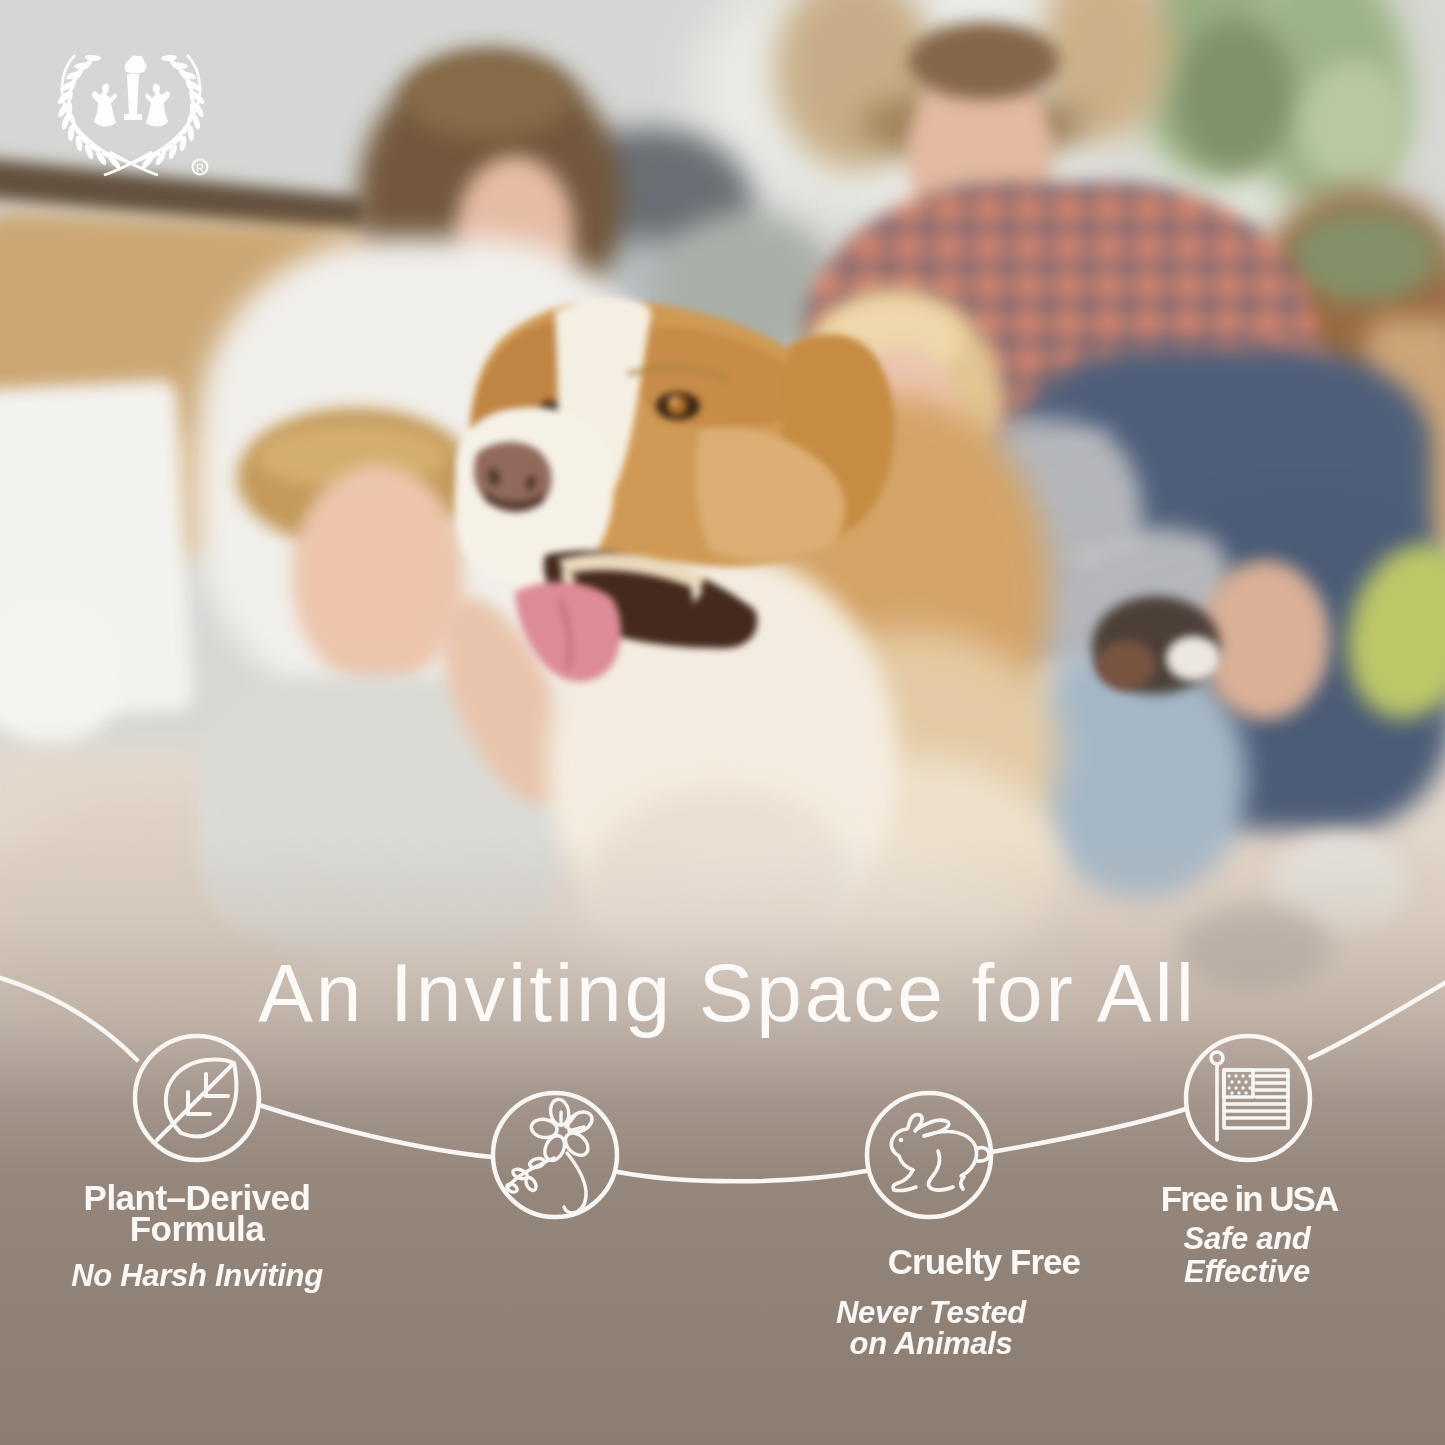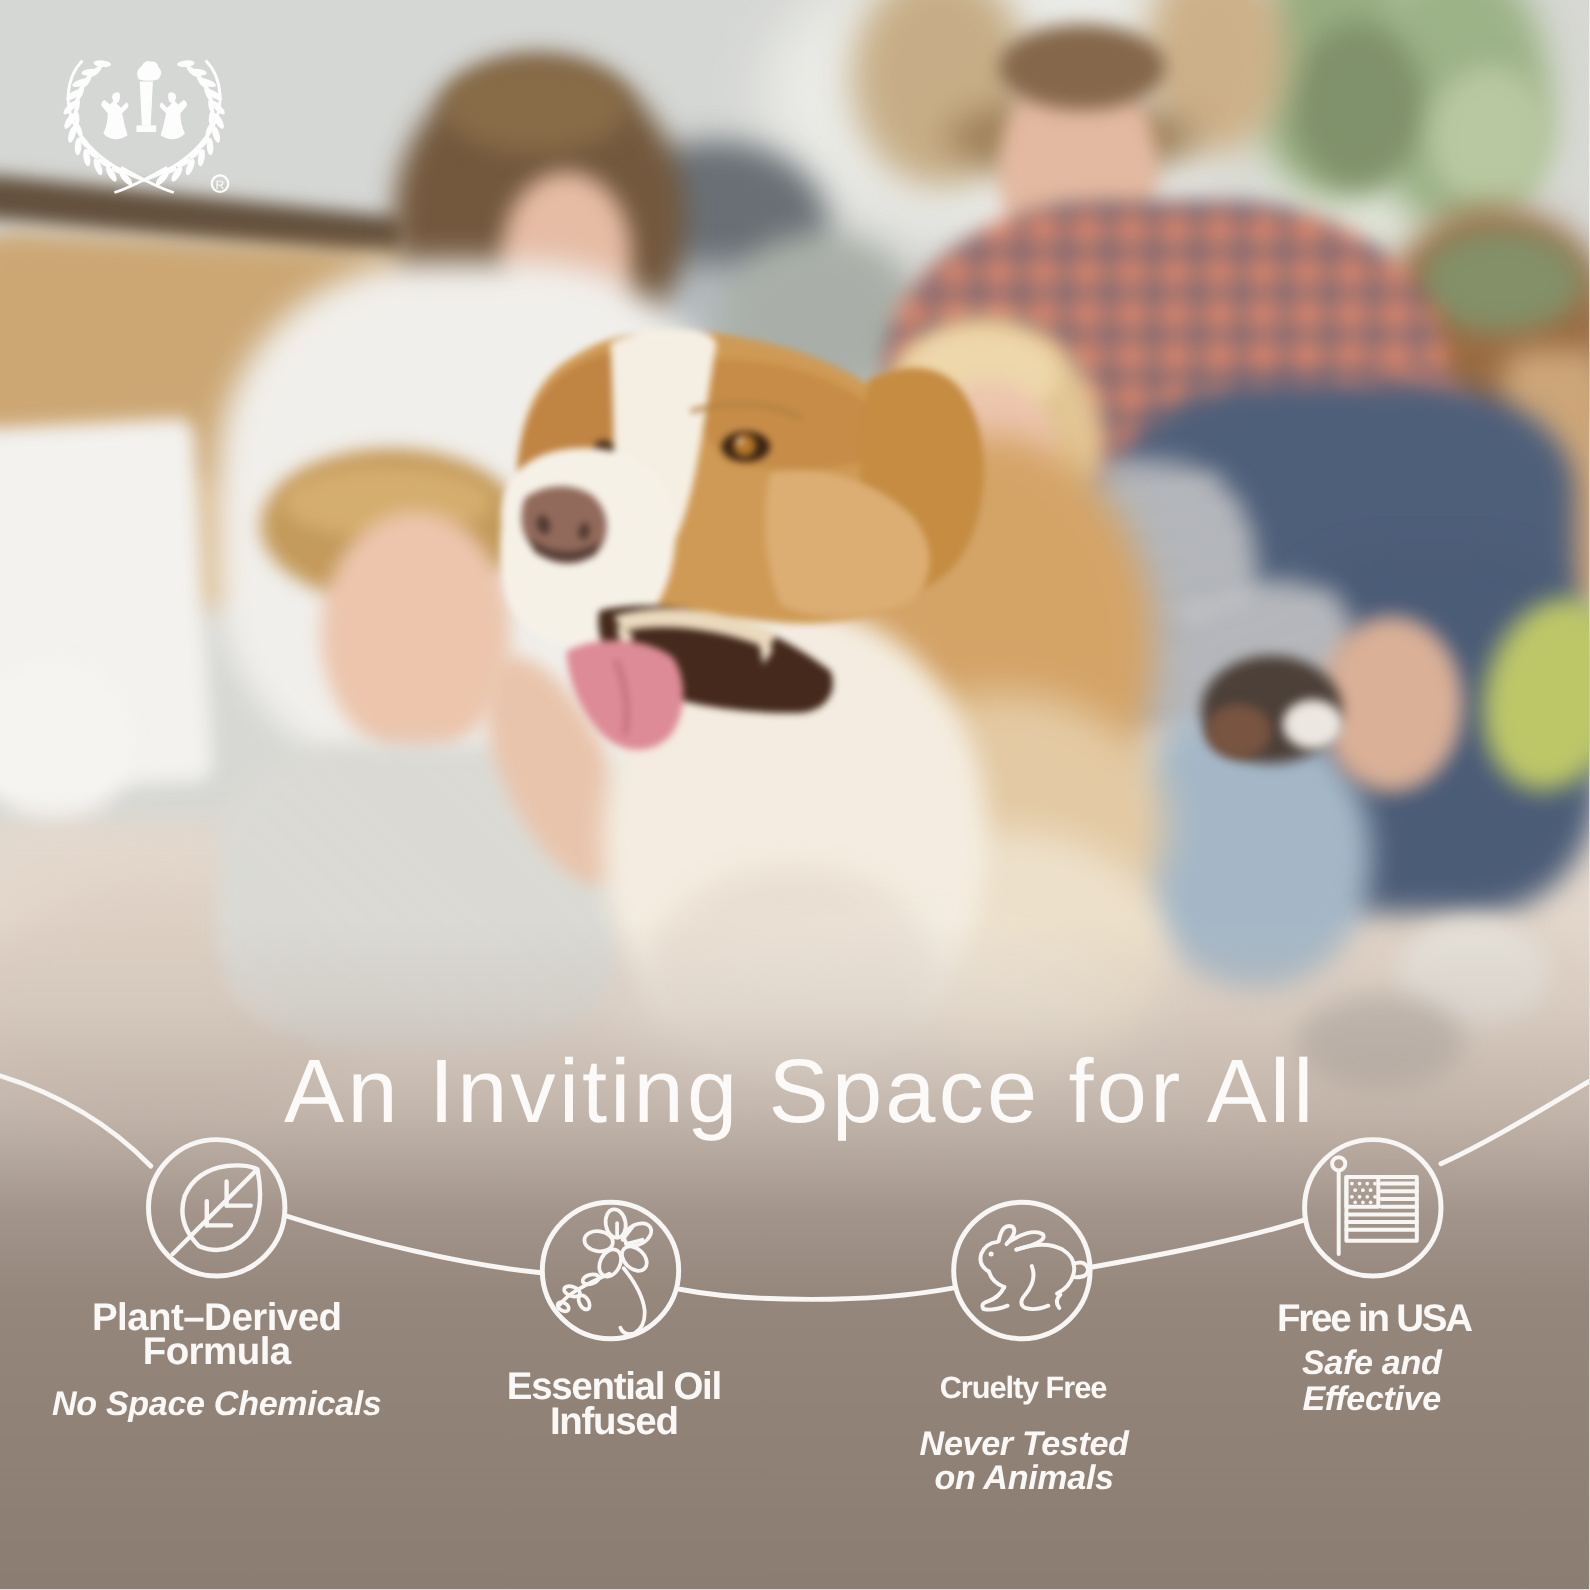--- a/index.html
+++ b/index.html
@@ -228,26 +228,25 @@
           <circle cx="1250" cy="1088" r="1.7"></circle>
         <circle cx="1232" cy="1093" r="1.7"></circle>
           <circle cx="1239" cy="1093" r="1.7"></circle>
           <circle cx="1246" cy="1093" r="1.7"></circle>
       </g>
     </g>
   </svg>
 
   <div class="txtcol bold" style="left:47px;top:1182px;width:300px;font-size:35px;line-height:31px;letter-spacing:-0.5px;">Plant–Derived<br>Formula</div>
 
-  <div class="txtcol ital" style="left:22px;top:1260px;width:350px;font-size:31px;line-height:31px;letter-spacing:-0.3px;">No Space Chemicals</div>
-
-  <div class="txtcol bold" style="left:408px;top:1245px;width:300px;font-size:35px;line-height:32px;letter-spacing:-1.2px;">Essential Oil<br>Infused</div>
-
-
-  <div class="txtcol bold" style="left:780px;top:1246px;width:300px;font-size:28px;line-height:31px;letter-spacing:-1px;">Cruelty Free</div>
+  <div class="txtcol ital" style="left:22px;top:1260px;width:350px;font-size:31px;line-height:31px;letter-spacing:-0.3px;">No Harsh Inviting</div>
+
+
+
+  <div class="txtcol bold" style="left:780px;top:1246px;width:300px;font-size:35px;line-height:31px;letter-spacing:-1px;text-align:right;">Cruelty Free</div>
 
   <div class="txtcol ital" style="left:781px;top:1297px;width:300px;font-size:31px;line-height:31px;letter-spacing:-0.3px;">Never Tested<br>on Animals</div>
 
   <div class="txtcol bold" style="left:1099px;top:1183px;width:300px;font-size:35px;line-height:31px;letter-spacing:-2px;">Free in USA</div>
 
   <div class="txtcol ital" style="left:1097px;top:1222px;width:300px;font-size:31px;line-height:33px;letter-spacing:-0.3px;">Safe and<br>Effective</div>
 
   <svg id="logo" width="190" height="170" viewBox="0 0 190 170" style="position:absolute;left:40px;top:28px;">
     <g stroke="#ffffff" stroke-width="2.6" fill="none" opacity="0.97">
 

